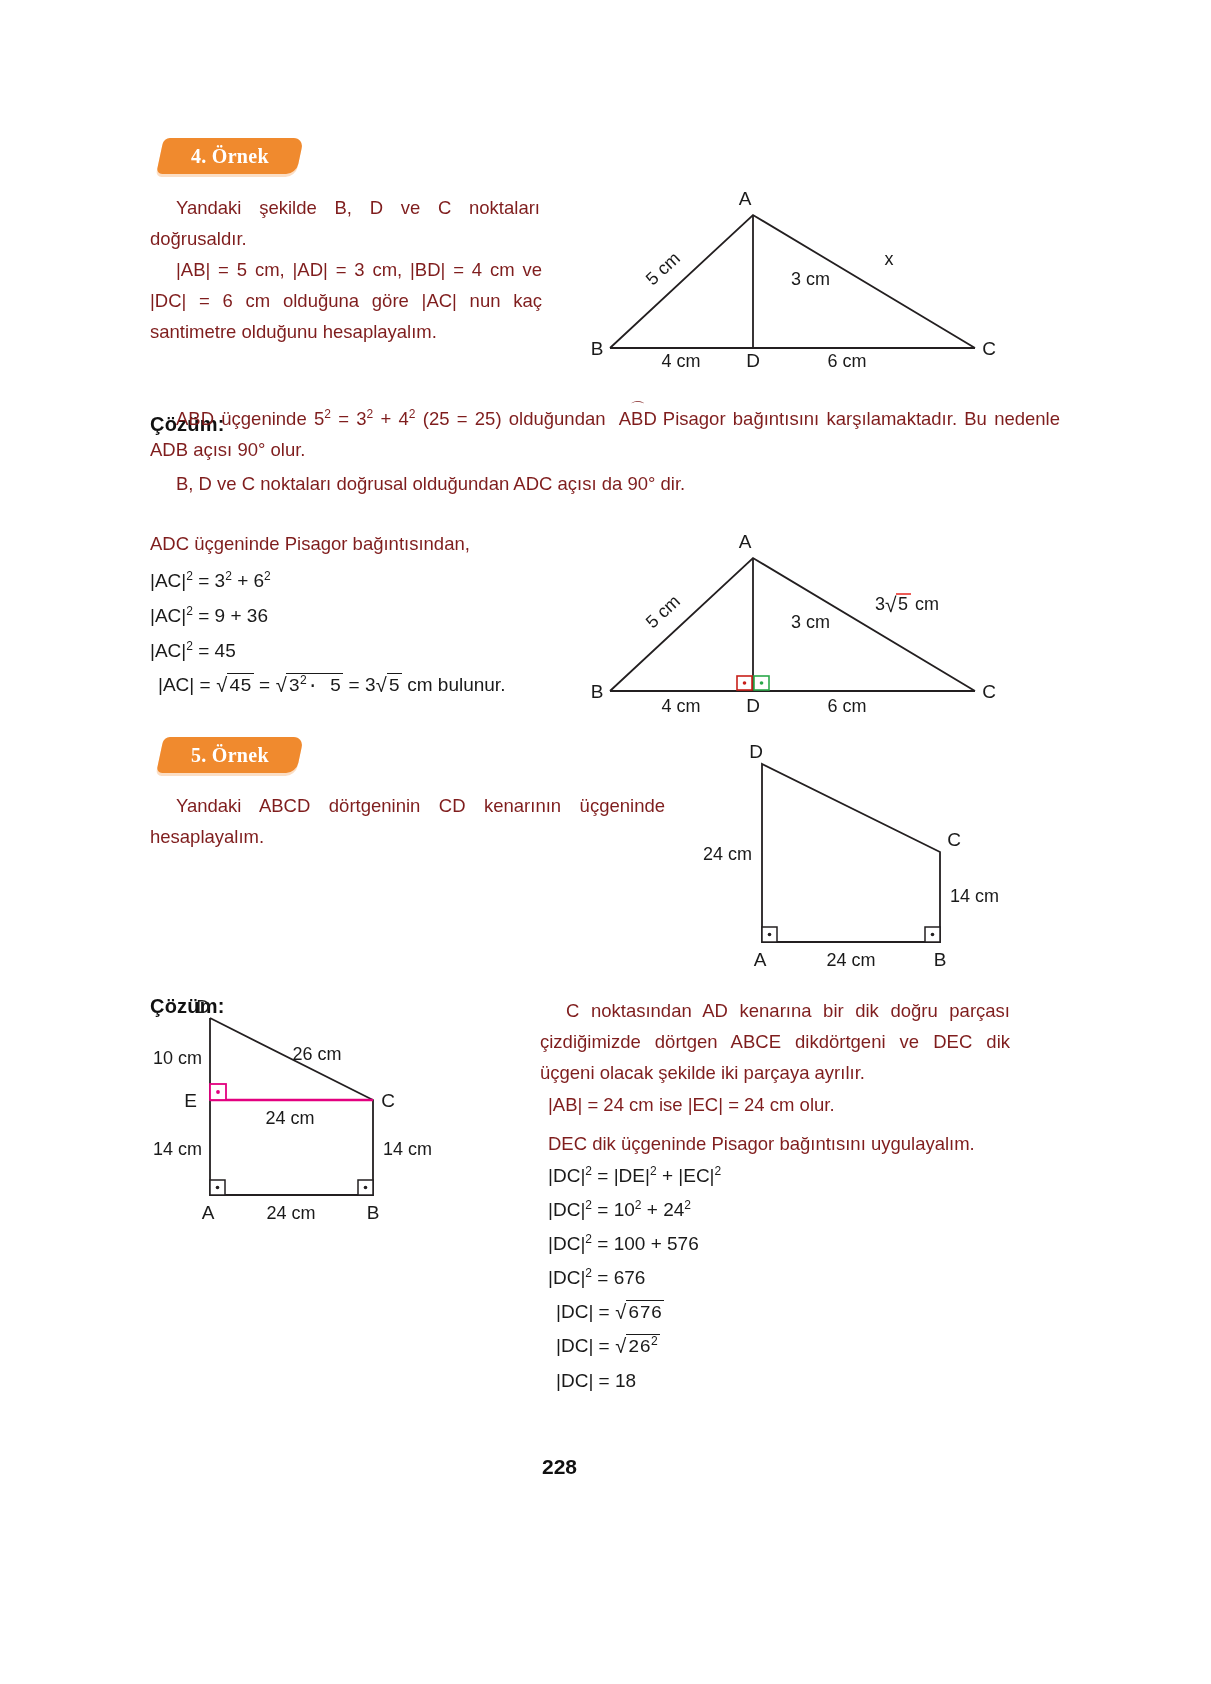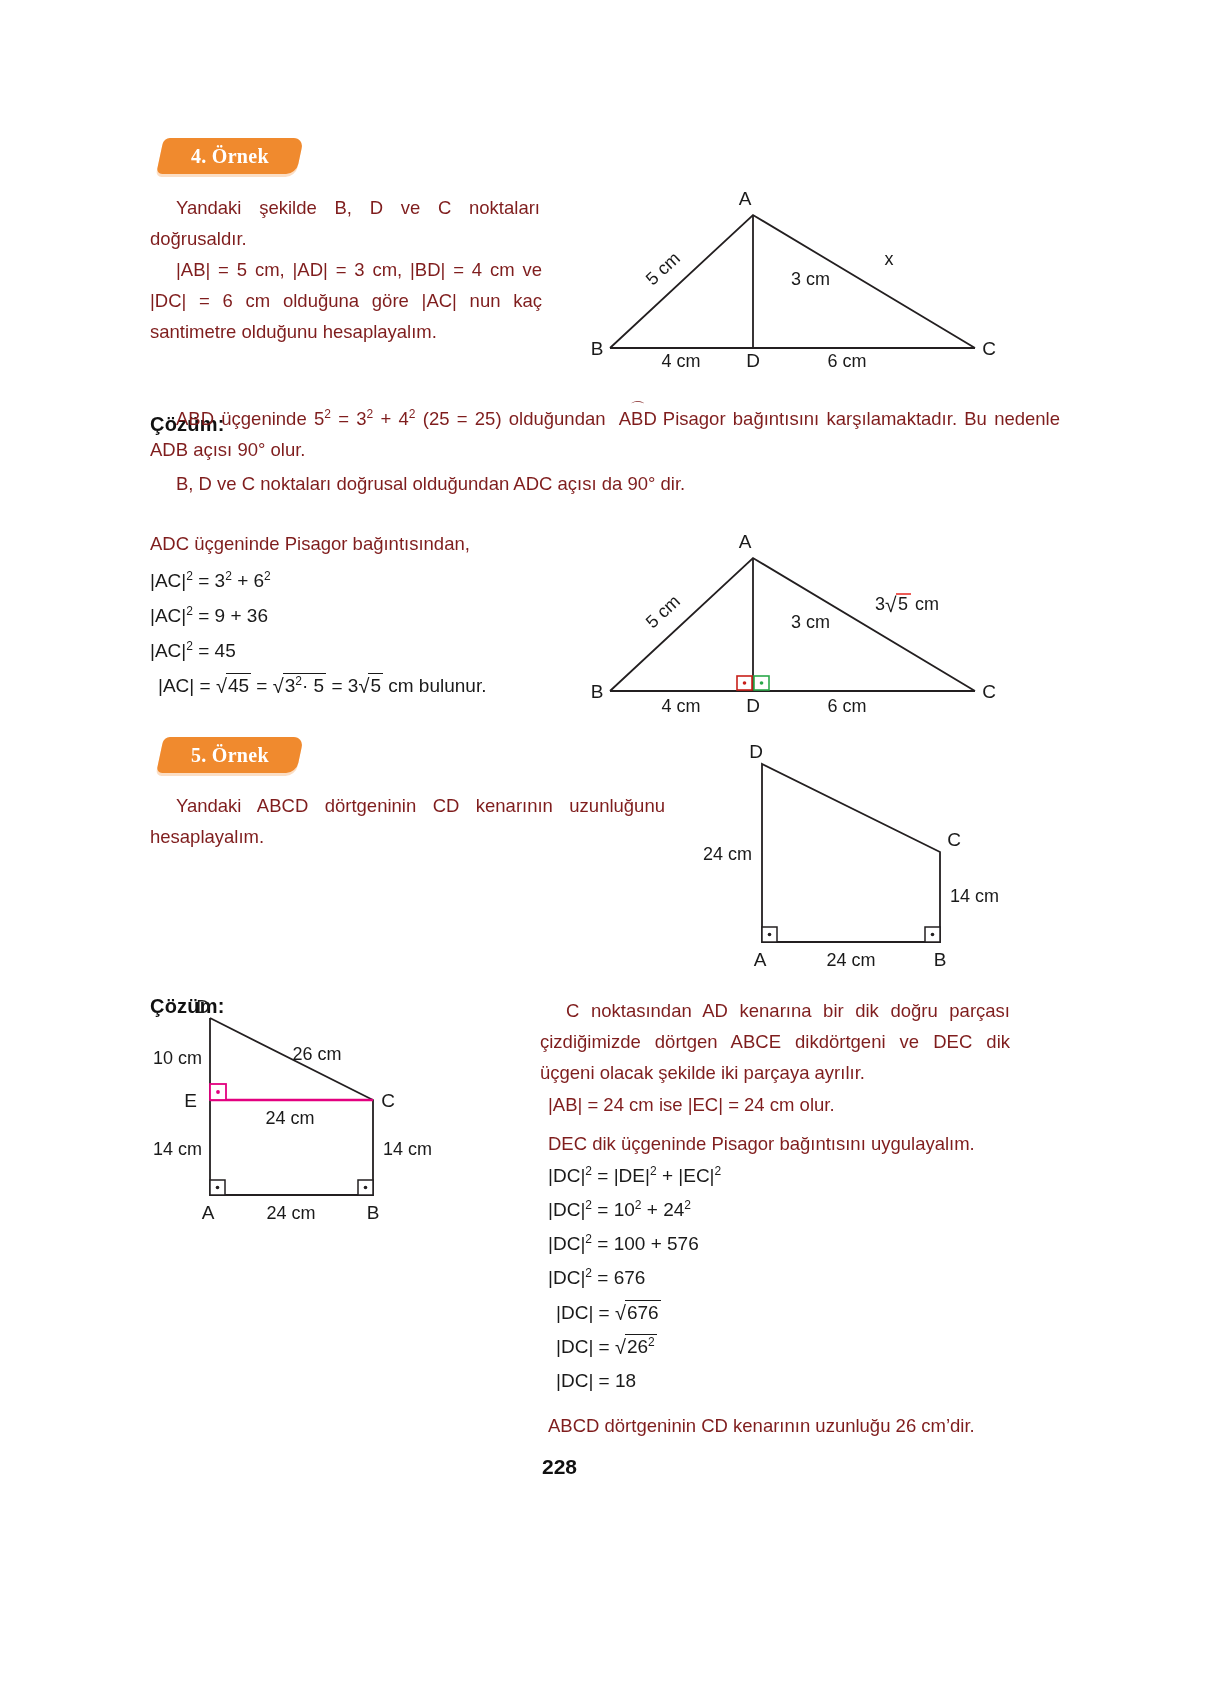--- a/index.html
+++ b/index.html
@@ -63,21 +63,21 @@
 
   .mathline {
     position: absolute;
     font-size: 19px;
     white-space: nowrap;
     color: #1a1a1a;
   }
   sup.exp { font-size: 12px; vertical-align: super; line-height: 0; }
 
   
-  .rad { display: inline-block; position: relative; white-space: nowrap; }
+  .rad { display: inline-block; position: relative; white-space: nowrap; font-family: Liberation Mono, monospace; }
   .rad > .sign { display:inline-block; font-size: 20px; line-height: 1; position: relative; top: 1px; }
   .rad > .val  { display:inline-block; border-top: 1.4px solid #1a1a1a; padding: 1px 2px 0 2px; margin-left: -1px; }
 
   .abs { display:inline-block; }
 
   
   .fig { position: absolute; }
   .fig svg { display:block; overflow: visible; }
 
   .pagenum {
@@ -207,21 +207,21 @@
       <text class="ftxt" x="106" y="184" font-size="18" text-anchor="middle">4 cm</text>
       <text class="ftxt" x="272" y="184" font-size="18" text-anchor="middle">6 cm</text>
     </svg>
   </div>
 
   <div class="banner" style="left:160px; top:737px; width:140px;">
     <span>5. Örnek</span>
   </div>
 
   <div class="ptext" style="left:150px; top:790px; width:515px;">
-    <span class="indent"></span><span>Yandaki ABCD dörtgeninin CD kenarının uzunluğunu hesaplayalım.</span>
+    <span class="indent"></span><span>Yandaki ABCD dörtgeninin CD kenarının üçgeninde hesaplayalım.</span>
   </div>
 
   <div class="fig" style="left:690px; top:742px;">
     <svg width="320" height="240" viewBox="0 0 320 240">
 
       <polygon points="72,200 250,200 250,110 72,22" fill="none" stroke="#231f20" stroke-width="1.8"></polygon>
 
       <g>
         <rect x="72" y="185" width="15" height="15" fill="#ffffff" stroke="#231f20" stroke-width="1.5"></rect>
         <circle cx="79.5" cy="192.5" r="1.8" fill="#231f20"></circle>
@@ -323,21 +323,18 @@
 
   <div class="mathline" style="left:556px; top:1334px;">
     <span>|DC| =</span>
     <span class="rad"><span class="sign">√</span><span class="val"><span>26</span><sup class="exp">2</sup></span></span>
   </div>
 
   <div class="mathline" style="left:556px; top:1370px;">
     <span>|DC| = 18</span>
   </div>
 
-  <div class="ptext nojust" style="left:548px; top:1410px; width:480px;">
-    <span>ABCD dörtgeninin CD kenarının uzunluğu 26 cm’dir.</span>
-  </div>
 
   <div class="pagenum" style="left:542px; top:1455px;">
     <span>228</span>
   </div>
 
 </div>
 
 </body></html>

